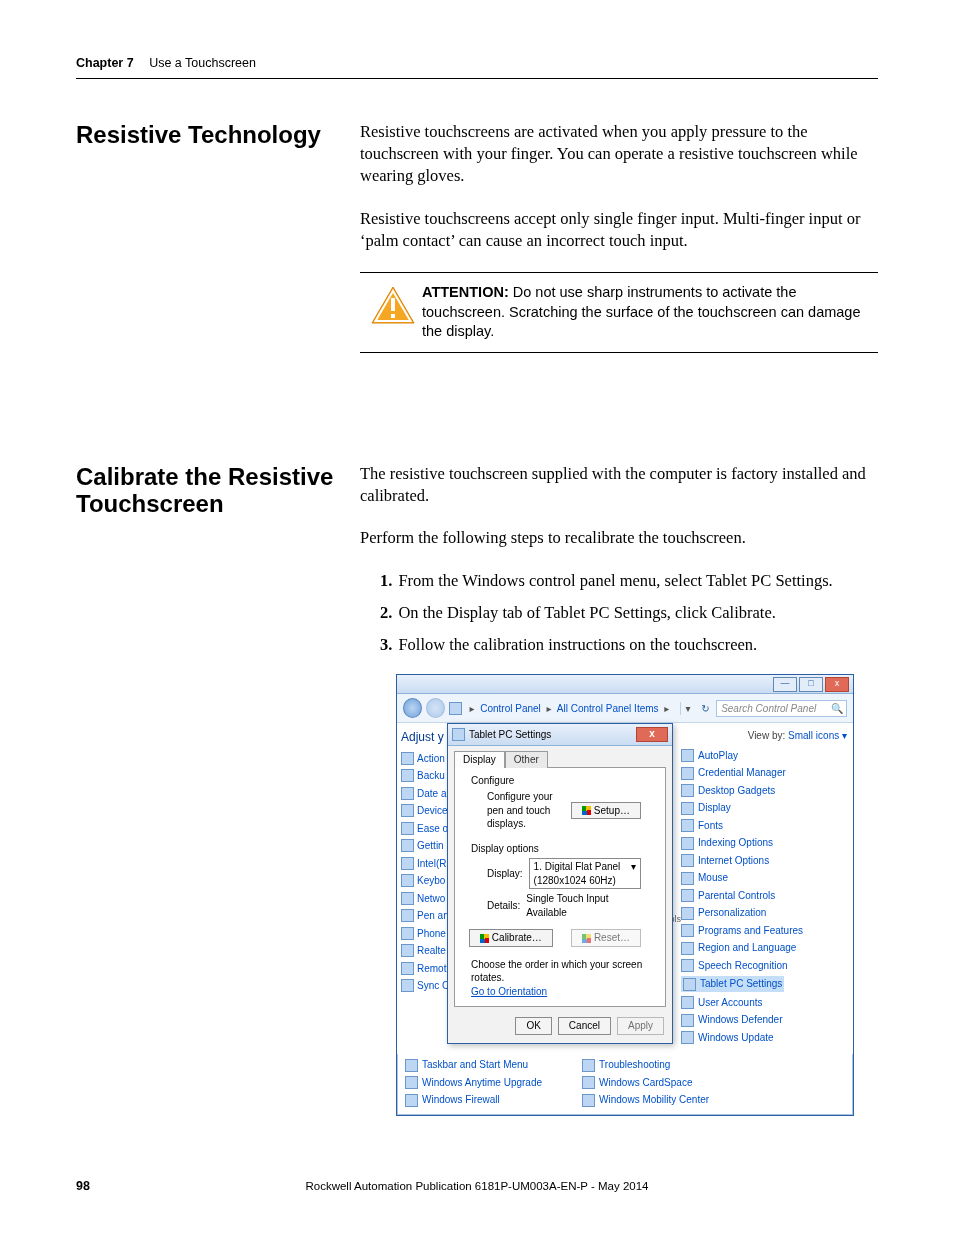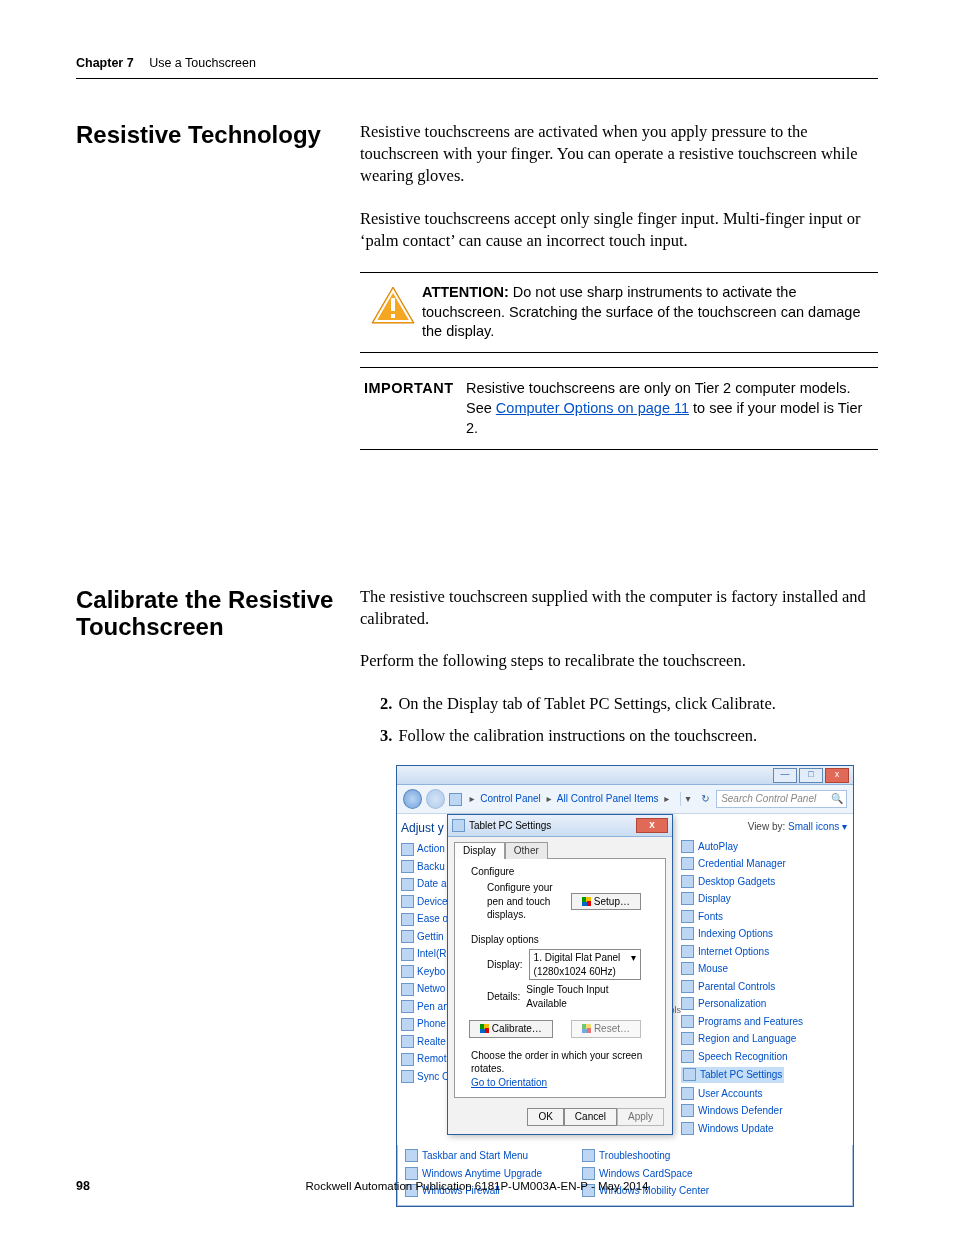--- a/index.html
+++ b/index.html
@@ -273,21 +273,21 @@
     padding:1px 10px; font-size:10px;
     display:inline-flex; align-items:center; gap:3px;
   }
   .dlg-select {
     border:1px solid #8a8a8a; background:#fff;
     padding:1px 4px; font-size:10px; width:150px;
     display:flex; justify-content:space-between;
   }
   .dlg-link { color:#0050c8; text-decoration:underline; }
   .dlg-footer {
-    display:flex; justify-content:flex-end; 
+    display:flex; justify-content:flex-end; gap:6px;
     padding: 4px 8px 8px 8px;
   }
   .shield {
     width:9px; height:9px;
     background: conic-gradient(#f0c000 0 90deg,#d00 90deg 180deg,#06c 180deg 270deg,#090 270deg 360deg);
     display:inline-block;
   }
   .mini-ols { color:#666; font-size:9px; position:absolute; right:-10px; top:190px; }
 
   .page-number {
@@ -331,38 +331,33 @@
             <polygon points="23,6 40.5,36 5.5,36" fill="none" stroke="#ffffff" stroke-width="2"></polygon>
             <rect x="21" y="13" width="4" height="13" fill="#ffffff"></rect>
             <rect x="21" y="29" width="4" height="4" fill="#ffffff"></rect>
           </svg>
         </div>
         <div class="attention-text">
           <span class="label">ATTENTION:</span><span> Do not use sharp instruments to activate the touchscreen. Scratching the surface of the touchscreen can damage the display.</span>
         </div>
       </div>
 
-      <div class="important-row">
-        <div class="important-label">IMPORTANT</div>
-        <div>
-          <span>Resistive touchscreens are only on Tier 2 computer models. See </span><a class="link">Computer Options on page 11</a><span> to see if your model is Tier 2.</span>
-        </div>
-      </div>
     </div>
   </div>
 
   <div style="height:70px"></div>
 
   <div class="section">
     <div class="side-head">Calibrate the Resistive Touchscreen</div>
     <div class="body-col">
       <p>The resistive touchscreen supplied with the computer is factory installed and calibrated.</p>
       <p>Perform the following steps to recalibrate the touchscreen.</p>
 
       <ol class="steps">
+        <li><span class="num">1.</span><span>From the Windows control panel menu, select Tablet PC Settings.</span></li>
         <li><span class="num">2.</span><span>On the Display tab of Tablet PC Settings, click Calibrate.</span></li>
         <li><span class="num">3.</span><span>Follow the calibration instructions on the touchscreen.</span></li>
       </ol>
 
       <div class="screenshot">
         <div class="ss-titlebar">
           <div class="win-btn">—</div>
           <div class="win-btn">□</div>
           <div class="win-btn close">x</div>
         </div>

